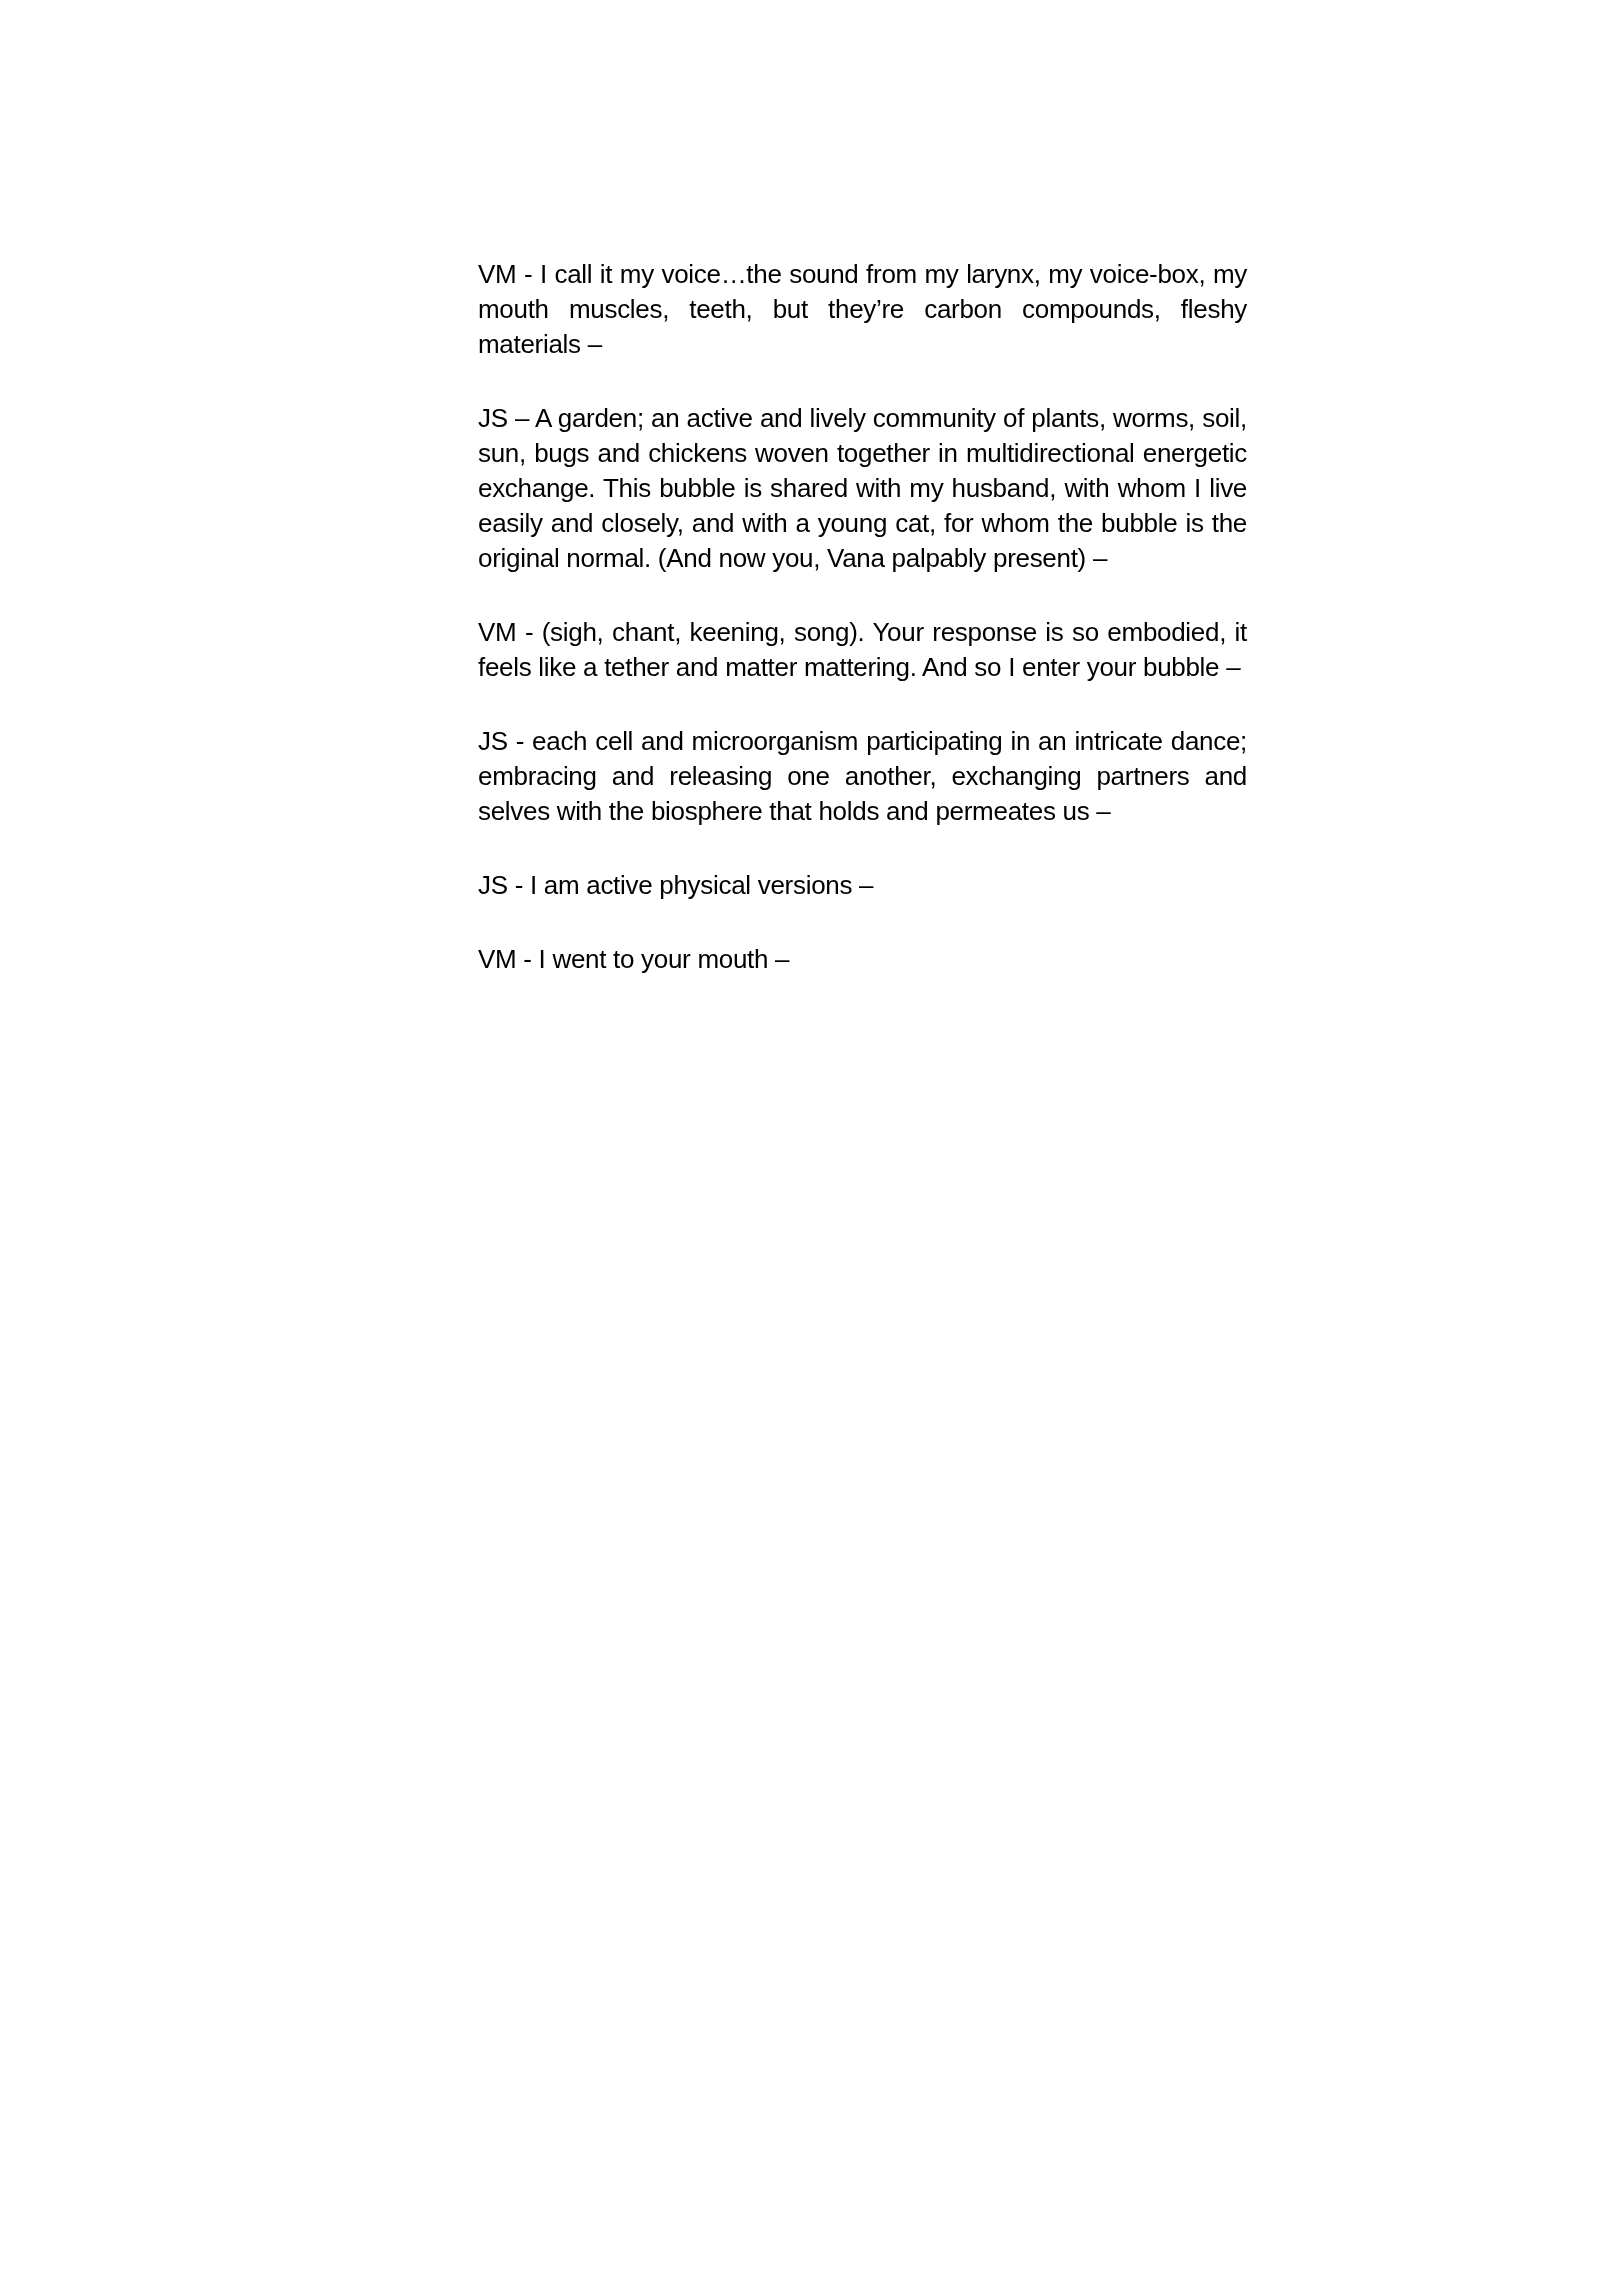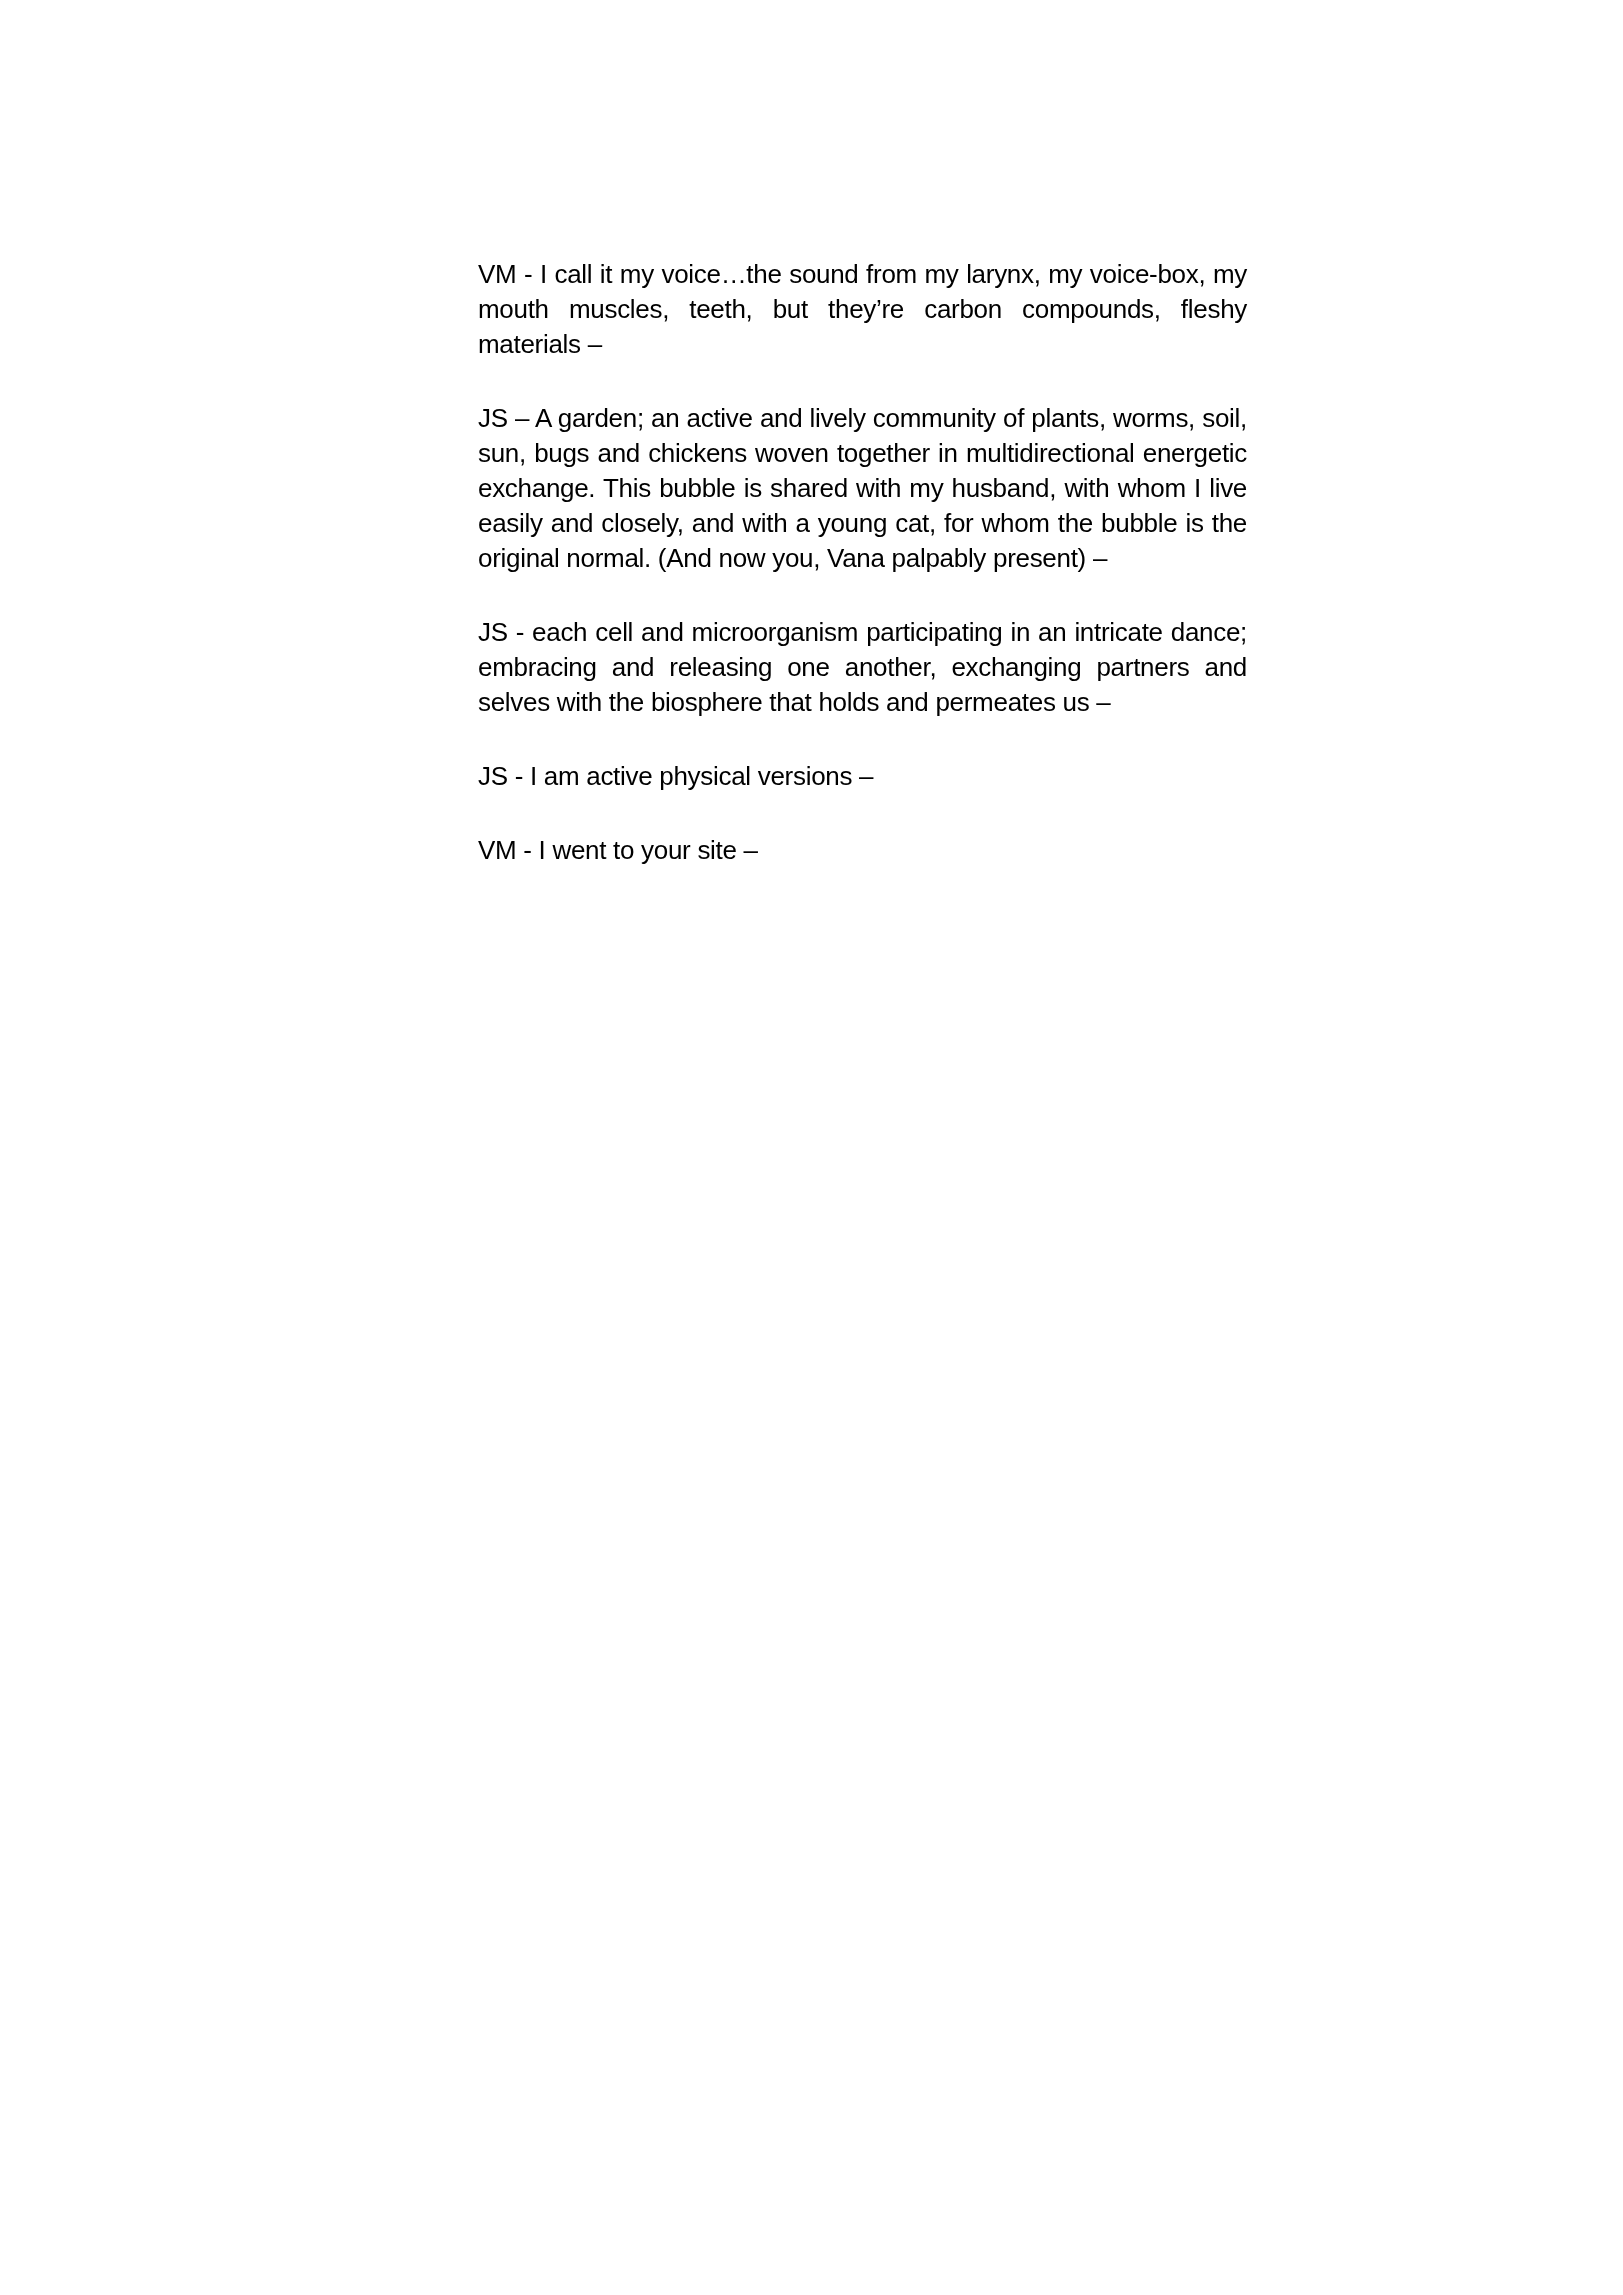--- a/index.html
+++ b/index.html
@@ -50,24 +50,25 @@
 </head>
 <body>
 
 <div class="page">
   <div class="content">
 
     <p class="para">VM - I call it my voice…the sound from my larynx, my voice-box, my mouth muscles, teeth, but they’re carbon compounds, fleshy materials –</p>
 
     <p class="para">JS – A garden; an active and lively community of plants, worms, soil, sun, bugs and chickens woven together in multidirectional energetic exchange. This bubble is shared with my husband, with whom I live easily and closely, and with a young cat, for whom the bubble is the original normal. (And now you, Vana palpably present) –</p>
 
+    <p class="para">VM - (sigh, chant, keening, song). Your response is so embodied, it feels like a tether and matter mattering. And so I enter your bubble –</p>
 
     <p class="para">JS - each cell and microorganism participating in an intricate dance; embracing and releasing one another, exchanging partners and selves with the biosphere that holds and permeates us –</p>
 
 
 
     <p class="para short">JS - I am active physical versions –</p>
 
-    <p class="para short">VM - I went to your site –</p>
+    <p class="para short">VM - I went to your mouth –</p>
 
   </div>
 </div>
 
 
 </body></html>

